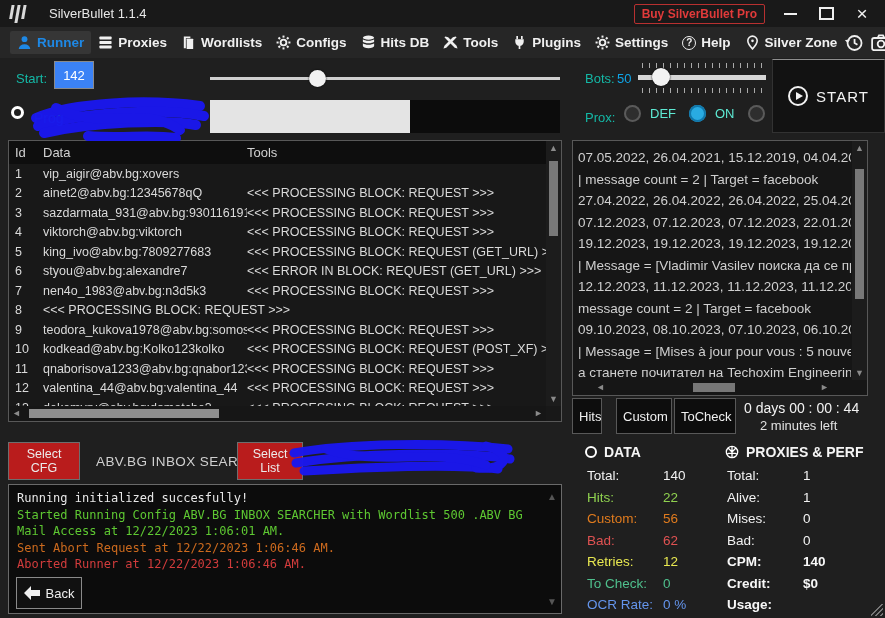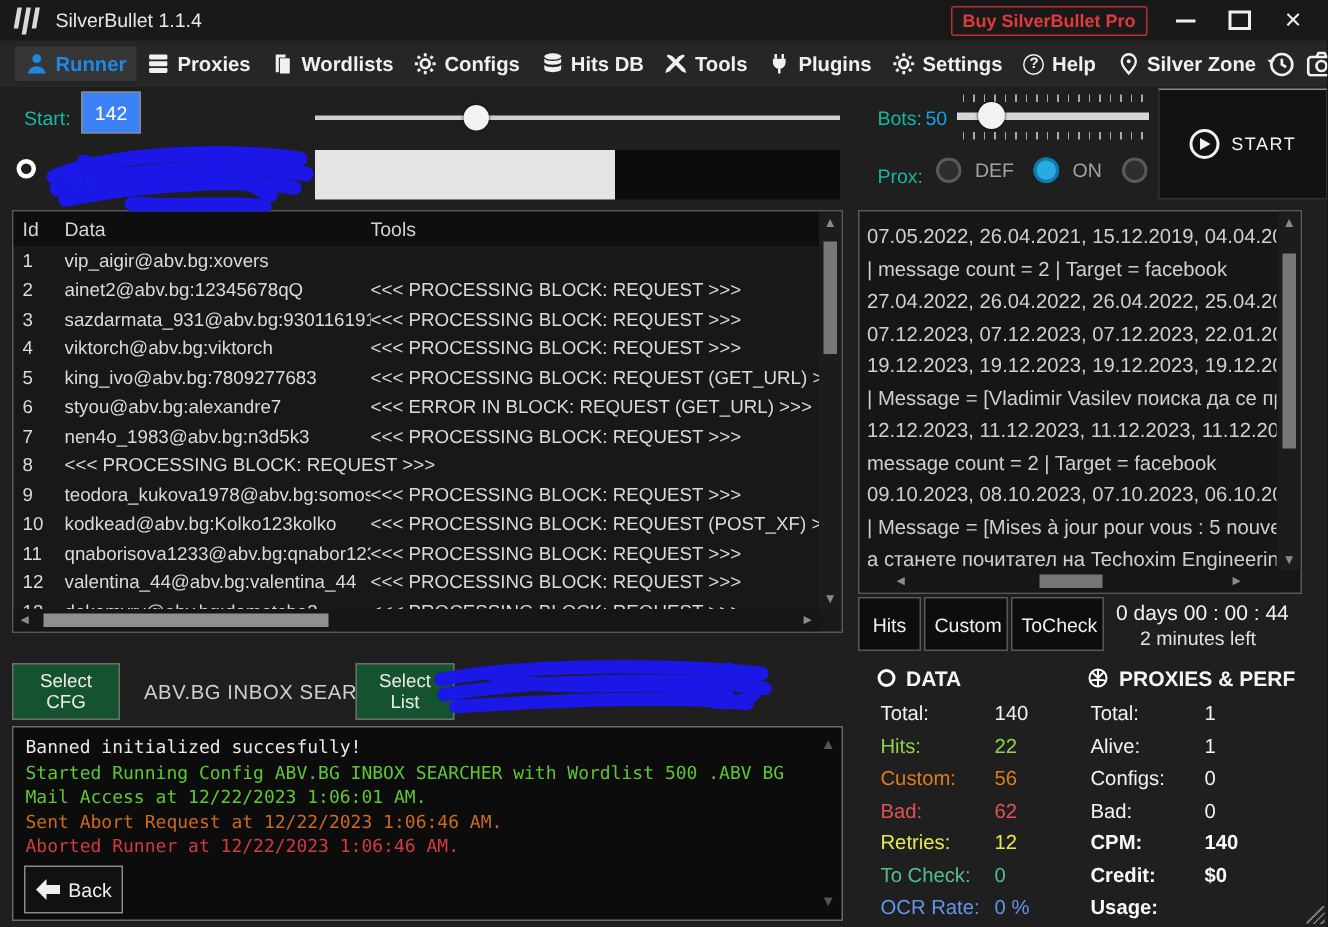--- a/index.html
+++ b/index.html
@@ -5,21 +5,21 @@
   html,body{margin:0;padding:0;background:#101010;}
   #app{position:relative;width:885px;height:618px;background:#1f1f1f;overflow:hidden;
        font-family:"Liberation Sans",sans-serif;color:#e6e6e6;-webkit-font-smoothing:antialiased;}
   [data-interactable]{box-sizing:border-box;}
 
   
   .titlebar{position:absolute;left:0;top:0;width:885px;height:27px;background:#191919;display:flex;align-items:center;}
   .logo-bars{display:flex;gap:3px;margin-left:10px;transform:skewX(-10deg);}
   .logo-bars i{display:block;width:3px;background:#d9d9d9;}
   .logo-bars i:nth-child(1){height:14px}.logo-bars i:nth-child(2){height:18px}.logo-bars i:nth-child(3){height:14px}
-  .app-title{margin-left:12px;font-size:13px;color:#e8e8e8;}
+  .app-title{margin-left:24px;font-size:13px;color:#e8e8e8;}
   .title-right{margin-left:auto;display:flex;align-items:center;gap:14px;margin-right:12px;}
   .buy-pro{font-size:12px;font-weight:bold;color:#e03a3a;border:1px solid #b83030;padding:2px 7px;border-radius:2px;background:transparent;cursor:pointer;}
   .win-btn{width:22px;height:20px;display:flex;align-items:center;justify-content:center;color:#f0f0f0;}
   .win-min i{display:block;width:13px;border-top:2px solid #f0f0f0;}
   .win-max i{display:block;width:11px;height:9px;border:2px solid #f0f0f0;}
   .win-close{font-size:19px;line-height:1;}
 
   
   .navbar{position:absolute;left:0;top:27px;width:885px;height:31px;background:#262626;display:flex;align-items:center;padding:0 10px;box-sizing:border-box;}
   .nav-item{display:flex;align-items:center;gap:5px;font-size:13.5px;font-weight:bold;color:#f0f0f0;padding:4px 7px;border-radius:2px;cursor:pointer;white-space:nowrap;}
@@ -36,23 +36,23 @@
   .slider .track{position:absolute;left:0;right:0;top:7px;height:3px;background:#cfcfcf;}
   .slider .thumb{position:absolute;top:0;width:17px;height:17px;border-radius:50%;background:#f2f2f2;box-shadow:0 0 2px #000;}
   .ticks{position:absolute;left:642px;width:125px;height:5px;
          background:repeating-linear-gradient(90deg,#aaa 0 1px,transparent 1px 7px);}
   .ring-icon{position:absolute;left:11px;top:106px;width:13px;height:13px;border:3.5px solid #fff;border-radius:50%;}
   .progress-wrap{position:absolute;left:210px;top:100px;width:350px;height:33px;background:#0c0c0c;}
   .progress-fill{height:100%;background:#e4e4e4;}
   .radio-group{position:absolute;left:624px;top:105px;display:flex;align-items:center;gap:9px;}
   .radio{width:17px;height:17px;border-radius:50%;background:#2e2e2e;box-shadow:inset 0 0 0 2px #5a5a5a;}
   .radio.on{background:#29abe2;box-shadow:inset 0 0 0 2px #1177aa;}
-  .radio-lbl{font-size:13px;color:#a3a3a3;margin-right:4px;}
+  .radio-lbl{font-size:13px;color:#5eead4;margin-right:4px;}
   .start-panel{position:absolute;left:772px;top:59px;width:113px;height:74px;background:#121212;border:1px solid #323232;border-top:1px solid #8e8e8e;display:flex;align-items:center;justify-content:center;}
-  .start-btn{display:flex;align-items:center;gap:8px;background:none;border:none;color:#f2f2f2;font-size:12px;letter-spacing:1px;font-family:"Liberation Sans",sans-serif;cursor:pointer;}
+  .start-btn{display:flex;align-items:center;gap:8px;background:none;border:none;color:#f2f2f2;font-size:15px;letter-spacing:1px;font-family:"Liberation Sans",sans-serif;cursor:pointer;}
   .play-circle{width:20px;height:20px;border:2px solid #f2f2f2;border-radius:50%;display:flex;align-items:center;justify-content:center;}
   .play-tri{width:0;height:0;border-left:7px solid #f2f2f2;border-top:4.5px solid transparent;border-bottom:4.5px solid transparent;margin-left:2px;}
 
   
   .table-box{position:absolute;left:8px;top:140px;width:554px;height:282px;background:#181818;border:1px solid #585858;overflow:hidden;}
   .thead{position:absolute;left:0;top:0;right:15px;height:23px;background:#0e0e0e;display:flex;font-size:13px;color:#d2d2d2;align-items:center;}
   .tbody{position:absolute;left:0;top:23px;right:15px;bottom:15px;overflow:hidden;}
   .trow{display:flex;height:19.5px;align-items:center;font-size:12.5px;color:#dadada;white-space:nowrap;}
   .c0{width:34px;padding-left:6px;flex:none;overflow:hidden;}
   .c1{width:204px;flex:none;overflow:hidden;}
@@ -66,21 +66,21 @@
   
   .monitor{position:absolute;left:572px;top:140px;width:296px;height:256px;background:#161616;border:1px solid #585858;overflow:hidden;}
   .mlines{position:absolute;left:5px;top:6px;right:16px;bottom:15px;overflow:hidden;font-size:13.5px;color:#cfcfcf;line-height:21.5px;white-space:nowrap;}
 
   
   .tabbtn{position:absolute;top:398px;height:36px;background:#0d0d0d;border:1px solid #585858;color:#f0f0f0;font-size:13px;font-family:"Liberation Sans",sans-serif;cursor:pointer;}
   .timer{position:absolute;left:744px;top:400px;font-size:14px;color:#f2f2f2;}
   .timeleft{position:absolute;left:760px;top:418px;font-size:13px;color:#e0e0e0;}
 
   
-  .cfg-btn{position:absolute;top:442px;height:38px;background:#14532d;border:1px solid #6e6e6e;color:#ececec;font-size:12.5px;font-family:"Liberation Sans",sans-serif;cursor:pointer;}
+  .cfg-btn{position:absolute;top:442px;height:38px;background:#b91c1c;border:1px solid #6e6e6e;color:#ececec;font-size:12.5px;font-family:"Liberation Sans",sans-serif;cursor:pointer;}
   .cfg-name{position:absolute;left:96px;top:454px;font-size:13.5px;color:#cfcfcf;letter-spacing:.4px;}
 
   
   .runlog{position:absolute;left:8px;top:484px;width:554px;height:130px;background:#0c0c0c;border:1px solid #6a6a6a;overflow:hidden;}
   .runlog-lines{position:absolute;left:8px;top:5px;right:22px;font-family:"DejaVu Sans Mono",monospace;font-size:12px;line-height:16.5px;}
   .runlog .up{position:absolute;right:4px;top:6px;color:#555;font-size:10px;}
   .runlog .down{position:absolute;right:4px;bottom:6px;color:#555;font-size:10px;}
   .back-btn{position:absolute;left:16px;top:577px;width:66px;height:32px;background:#111;border:1px solid #8a8a8a;color:#f0f0f0;display:flex;align-items:center;justify-content:center;gap:6px;font-size:13px;font-family:"Liberation Sans",sans-serif;cursor:pointer;}
 
   
@@ -372,33 +372,33 @@
       <div class="sb-thumb-v" style="top:28px;height:130px;" data-interactable="true"></div>
       <span class="sb-arrow" style="bottom:0;" data-interactable="true">▼</span>
     </div>
     <div class="hscroll" data-interactable="true">
       <span class="sb-arrow" style="left:20px;top:0;" data-interactable="true">◄</span>
       <div class="sb-thumb-h" style="left:120px;width:42px;background:#777;" data-interactable="true"></div>
       <span class="sb-arrow" style="right:20px;top:0;" data-interactable="true">►</span>
     </div>
   </div>
 
-  <button class="tabbtn" style="left:572px;width:42px;" data-interactable="true">Hits</button>
+  <button class="tabbtn" style="left:572px;width:30px;" data-interactable="true">Hits</button>
   <button class="tabbtn" style="left:616px;width:56px;" data-interactable="true">Custom</button>
   <button class="tabbtn" style="left:674px;width:62px;" data-interactable="true">ToCheck</button>
   <span class="timer" data-interactable="false">0  days  00 : 00 : 44</span>
   <span class="timeleft" data-interactable="false">2 minutes left</span>
 
   <button class="cfg-btn" style="left:8px;width:72px;" data-interactable="true">Select CFG</button>
   <span class="cfg-name" data-interactable="false">ABV.BG INBOX SEARCHER</span>
   <button class="cfg-btn" style="left:237px;width:66px;" data-interactable="true">Select List</button>
 
   <div class="runlog" data-interactable="false">
     <div class="runlog-lines" data-interactable="false">
-        <div data-interactable="false" style="color: rgb(232, 232, 232);">Banned initialized succesfully!</div>
+        <div data-interactable="false" style="color: rgb(232, 232, 232);">Running initialized succesfully!</div>
         <div data-interactable="false" style="color: rgb(94, 200, 50);">Started Running Config ABV.BG INBOX SEARCHER with Wordlist 500 .ABV BG Mail Access at 12/22/2023 1:06:01 AM.</div>
         <div data-interactable="false" style="color: rgb(204, 106, 30);">Sent Abort Request at 12/22/2023 1:06:46 AM.</div>
         <div data-interactable="false" style="color: rgb(210, 60, 60);">Aborted Runner at 12/22/2023 1:06:46 AM.</div>
       </div>
     <span class="up" data-interactable="true">▲</span>
     <span class="down" data-interactable="true">▼</span>
   </div>
   <button class="back-btn" data-interactable="true">
     <svg width="16" height="14" viewBox="0 0 16 14" fill="#f0f0f0" data-interactable="false">
         <path d="M7 0L0 7l7 7v-4h9V4H7z"></path>
@@ -451,21 +451,21 @@
   <div class="stats-col" style="left:727px;top:468px;" data-interactable="false">
       <div class="stat-row" data-interactable="false" style="color: rgb(242, 242, 242);">
         <span class="sl" data-interactable="false">Total:</span>
         <span class="sv" data-interactable="false">1</span>
       </div>
       <div class="stat-row" data-interactable="false" style="color: rgb(242, 242, 242);">
         <span class="sl" data-interactable="false">Alive:</span>
         <span class="sv" data-interactable="false">1</span>
       </div>
       <div class="stat-row" data-interactable="false" style="color: rgb(242, 242, 242);">
-        <span class="sl" data-interactable="false">Configs:</span>
+        <span class="sl" data-interactable="false">Mises:</span>
         <span class="sv" data-interactable="false">0</span>
       </div>
       <div class="stat-row" data-interactable="false" style="color: rgb(242, 242, 242);">
         <span class="sl" data-interactable="false">Bad:</span>
         <span class="sv" data-interactable="false">0</span>
       </div>
       <div class="stat-row bold" data-interactable="false" style="color: rgb(248, 248, 248);">
         <span class="sl" data-interactable="false">CPM:</span>
         <span class="sv" data-interactable="false">140</span>
       </div>

